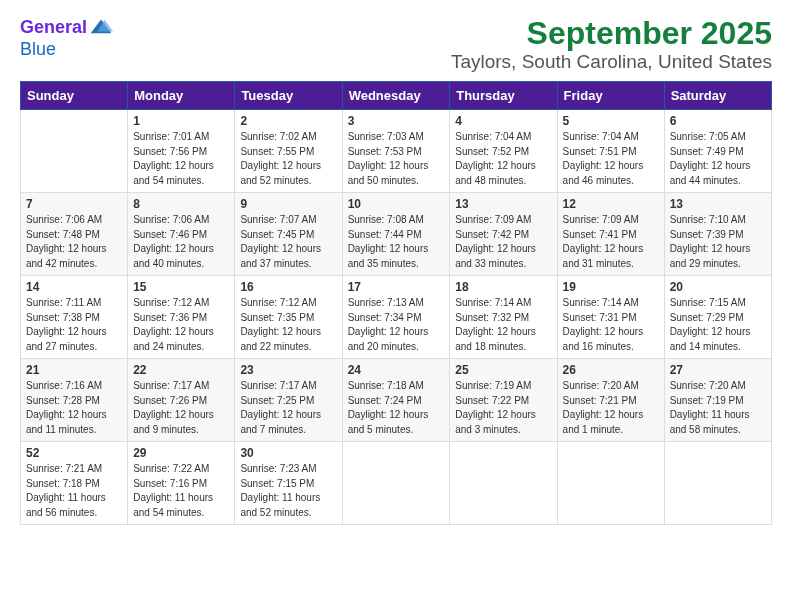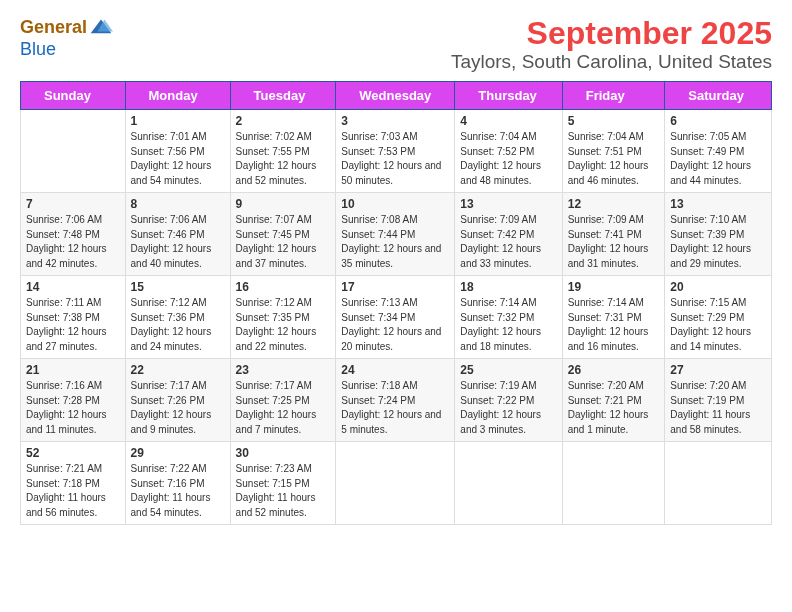--- a/index.html
+++ b/index.html
@@ -17,21 +17,21 @@
       margin-bottom: 8px;
     }
     .logo {
       display: flex;
       align-items: center;
       gap: 0;
     }
     .logo-text-general {
       font-size: 18px;
       font-weight: bold;
-      color: #a16207;
+      color: #6d28d9;
       line-height: 1.1;
     }
     .logo-text-blue {
       font-size: 18px;
       font-weight: normal;
       color: #1a6abf;
       line-height: 1.1;
     }
     .logo-icon {
       display: inline-block;
@@ -46,38 +46,38 @@
     .logo-row {
       display: flex;
       align-items: center;
     }
     .title-block {
       text-align: right;
     }
     .month-title {
       font-size: 32px;
       font-weight: bold;
-      color: #ef4444;
+      color: #15803d;
       line-height: 1.1;
     }
     .location-title {
       font-size: 19px;
       color: #555;
     }
     .calendar {
       width: 100%;
       border-collapse: collapse;
       border: 1px solid #ccc;
     }
     .calendar th {
-      background-color: #d946ef;
+      background-color: #4c1d95;
       color: #fff;
       font-size: 13px;
       font-weight: bold;
-      padding: 6px 23px;
+      padding: 6px 6px;
       border: 1px solid #1e5a9c;
       text-align: left;
     }
     .calendar td {
       vertical-align: top;
       border: 1px solid #ddd;
       padding: 4px 5px;
       width: 108px;
       min-height: 80px;
       font-size: 10.5px;

